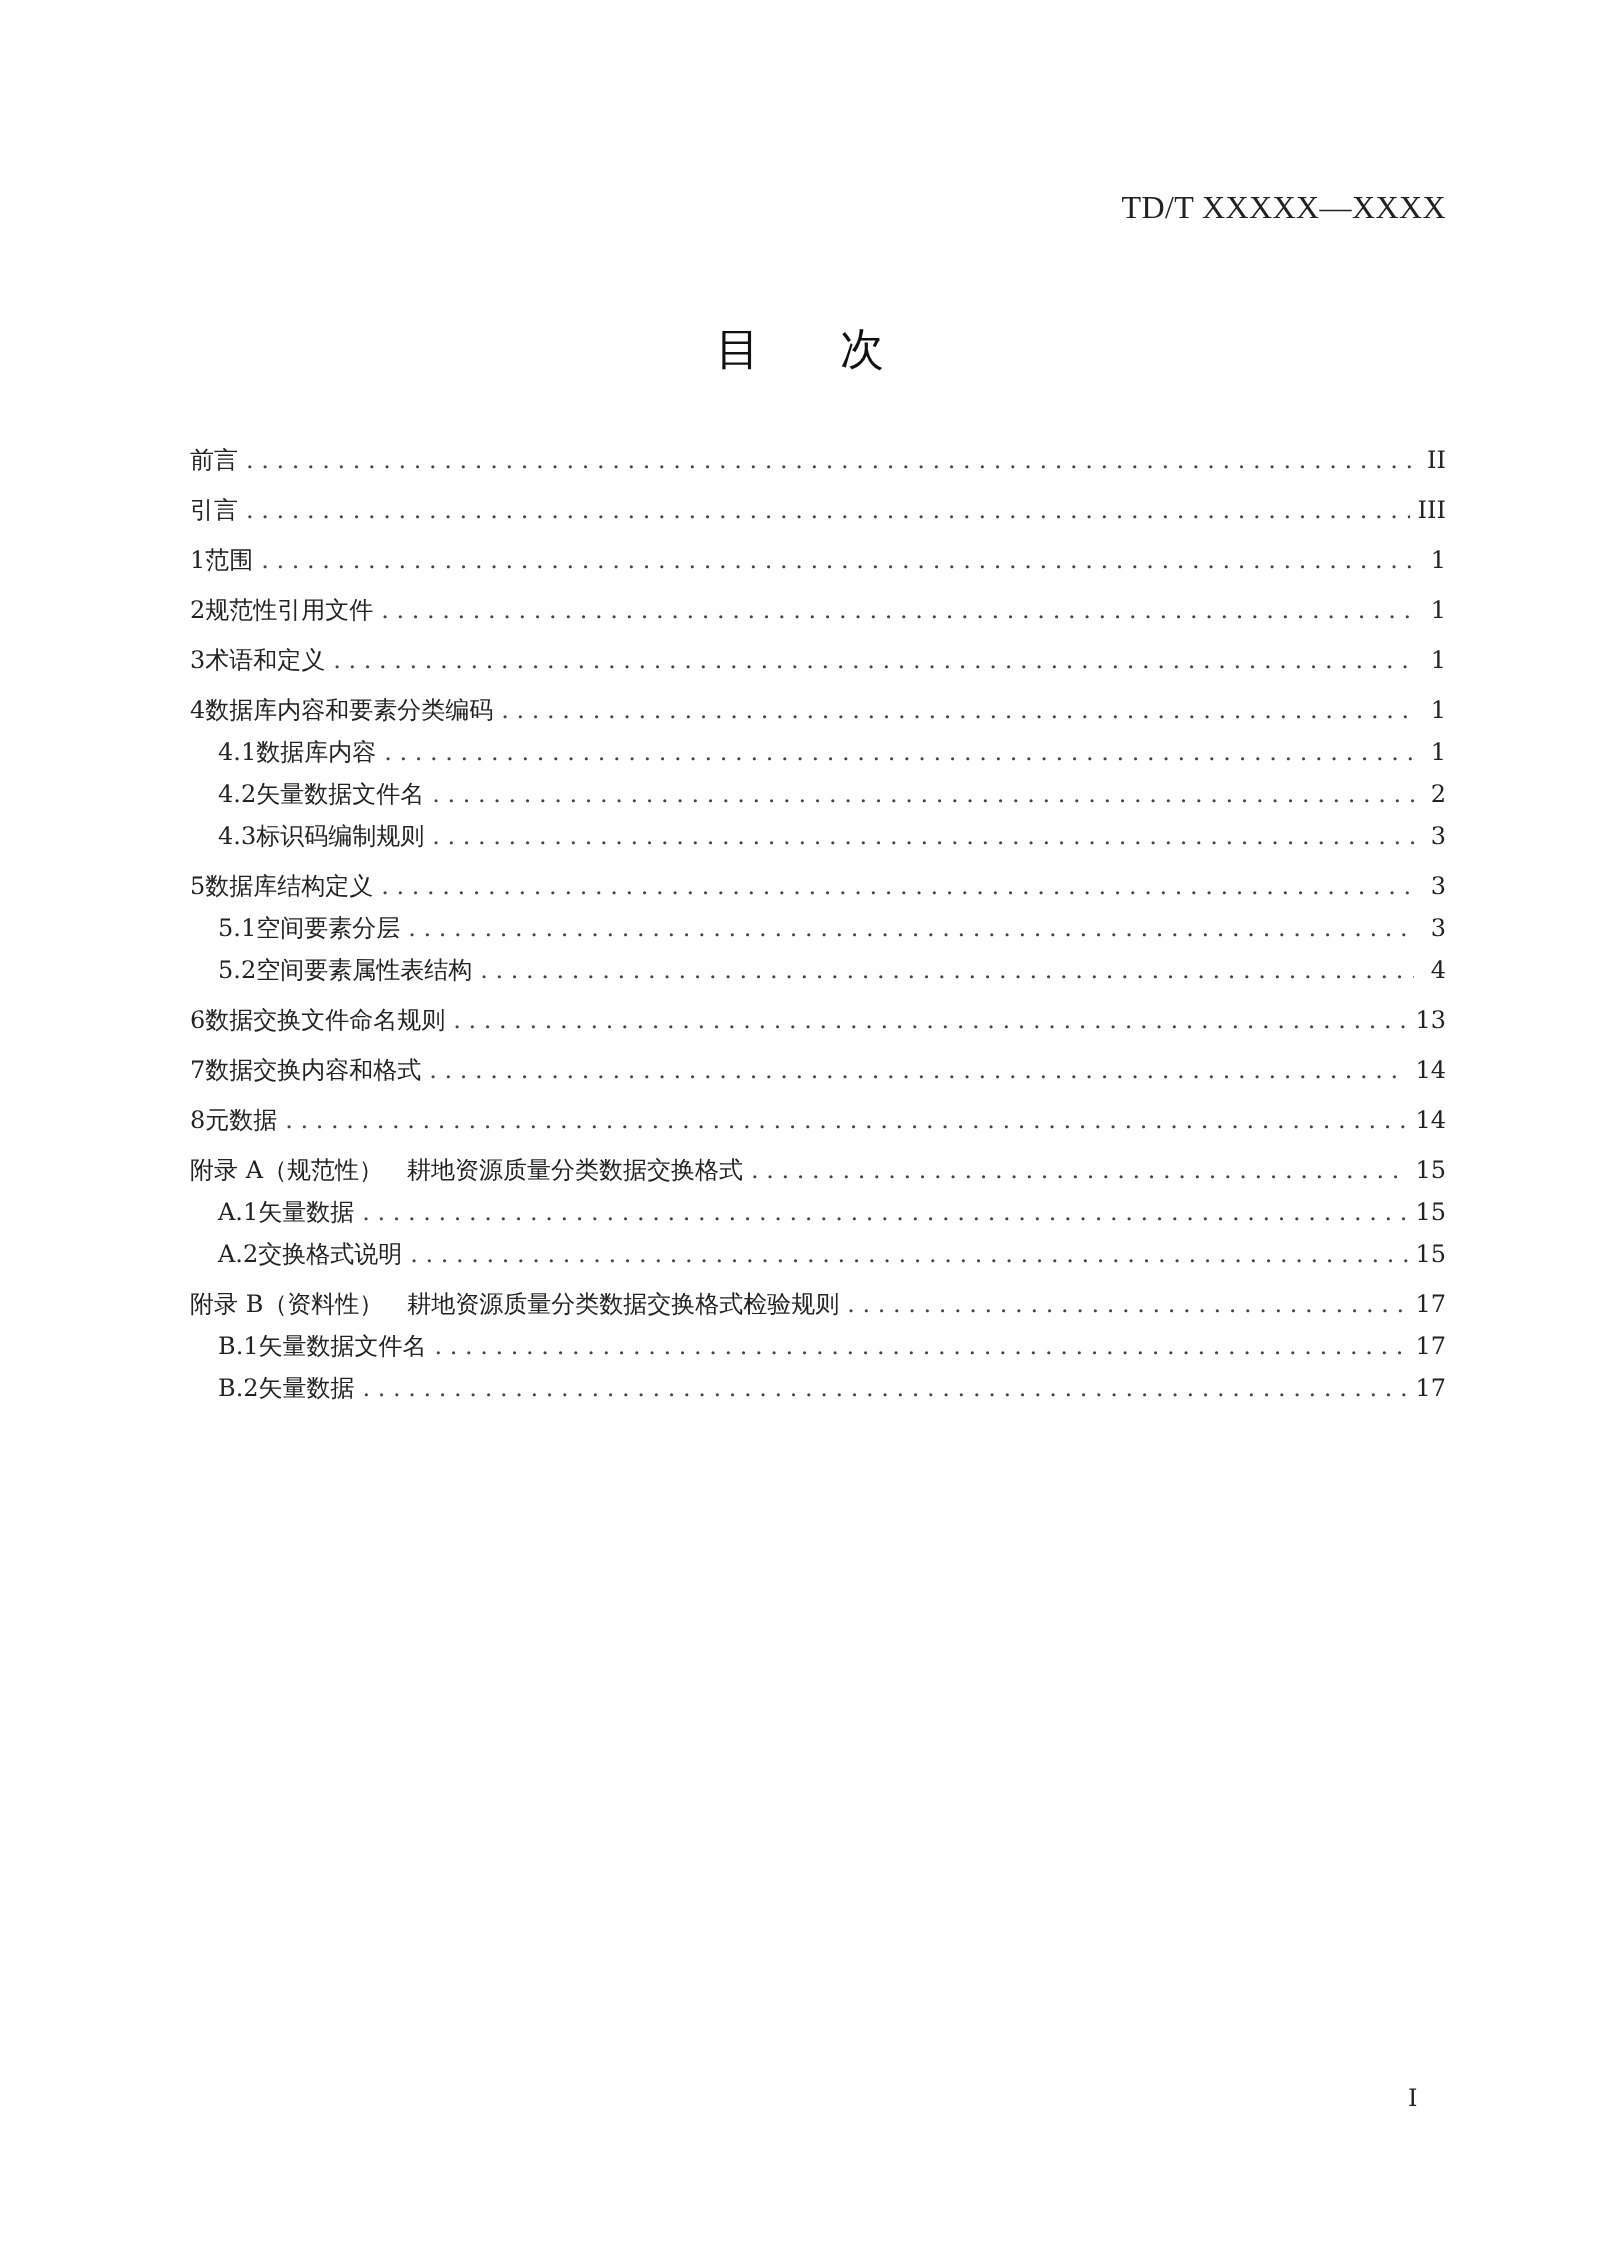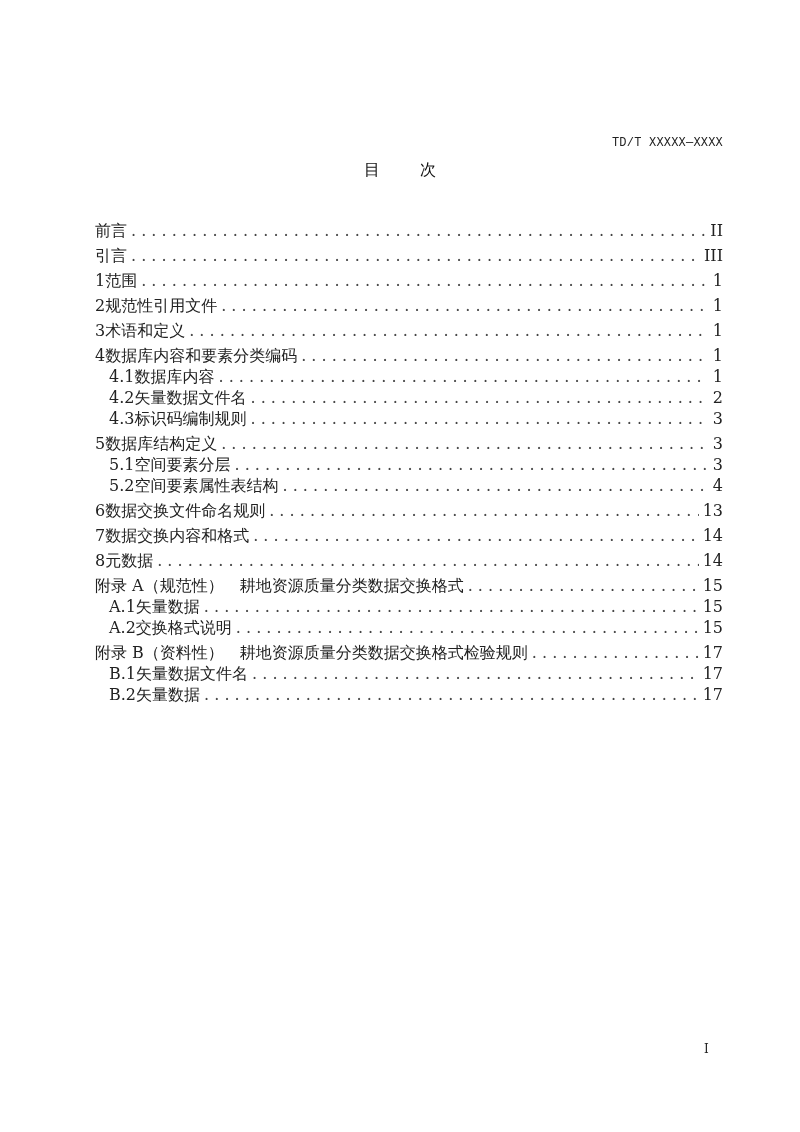--- a/index.html
+++ b/index.html
@@ -1,21 +1,21 @@
 <!DOCTYPE html>
 <html><head>
 <meta charset="utf-8">
 <style>
   html, body { margin:0; padding:0; background:#ffffff; }
   body { width:800px; height:1132px; position:relative; overflow:hidden;
          font-family:"DejaVu Serif","Liberation Serif",serif; color:#222; }
-  .header-code { position:absolute; top:96px; right:77px; font-family:Liberation Mono, monospace; font-size:12px; letter-spacing:0.2px;margin-top:40px; }
-  .title { position:absolute; top:160px; left:0; width:800px; text-align:center; font-family:"DejaVu Sans","Liberation Sans",sans-serif; font-size:16px; letter-spacing:40px; text-indent:40px; color:#111; }
+  .header-code { position:absolute; top:96px; right:77px; font-family:Liberation Serif, serif; font-size:16px; letter-spacing:0.2px; }
+  .title { position:absolute; top:160px; left:0; width:800px; text-align:center; font-family:"DejaVu Sans","Liberation Sans",sans-serif; font-size:22px; letter-spacing:40px; text-indent:40px; color:#111; }
   .toc { position:absolute; top:220px; left:95px; width:628px; }
-  .row { display:flex; align-items:flex-end; font-size:16px; height:21px; line-height:21px; white-space:nowrap; }
+  .row { display:flex; align-items:flex-end; font-size:12px; height:21px; line-height:21px; white-space:nowrap; }
   .row.top { margin-top:4px; }
   .row.first { margin-top:0; }
   .row.sub { padding-left:14px; height:21px; }
   .num { display:inline-block; }
   .row.top .num { width:20px; }
   .row.sub .num { width:38px; }
   .label { flex:0 0 auto; }
   .leader { flex:1 1 auto; overflow:hidden; margin:0 4px; color:#444; letter-spacing:2.3px; }
   .leader::before { content:". . . . . . . . . . . . . . . . . . . . . . . . . . . . . . . . . . . . . . . . . . . . . . . . . . . . . . . . . . . . . . . . . . . . . . . . . . . . . . . . . . . . . . . . . . . . . . . . . . . . . . . . . . . . . . . . . . . . . . . . . . . . . . . . . . . . . . . . . . . . . . . . . . . . . . . . . . . . . . . . . . . . . . . . . . . . . . . . . . . . . . . . . . . . . . . . . . . . . . . . . . . . . . . . . . . . . . . . . . . . . . . . . . . . . . . . . . . . . . . . . . . . . . . . . . . . . . . . . . . . . . . . . . . ."; letter-spacing:0; }
   .page { flex:0 0 auto; text-align:right; min-width:12px; }

